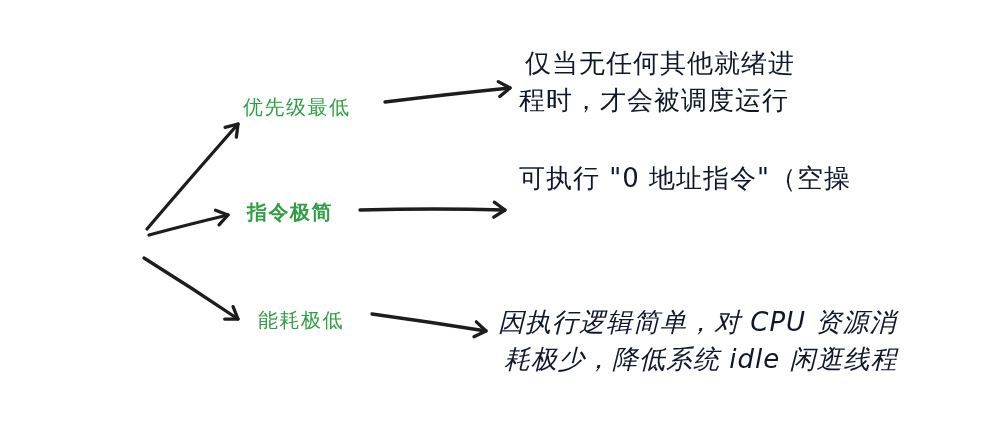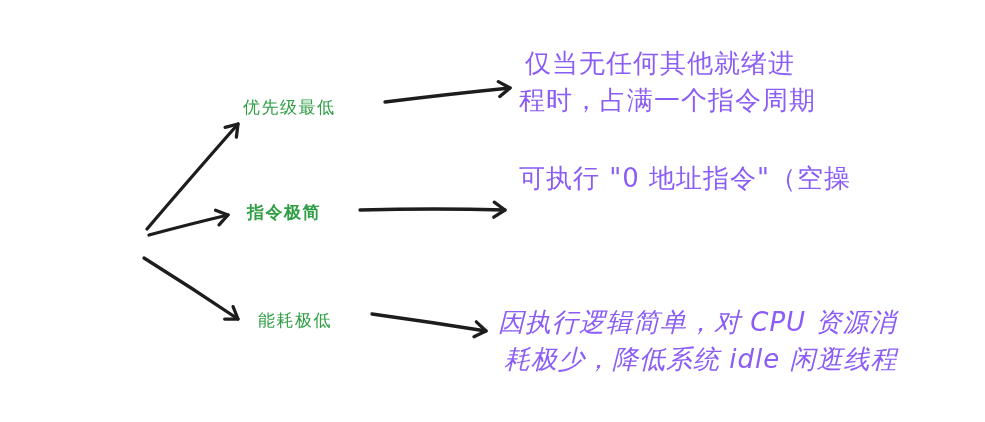--- a/index.html
+++ b/index.html
@@ -20,21 +20,21 @@
     position: absolute;
     left: 0;
     top: 0;
     width: 985px;
     height: 422px;
     z-index: 1;
   }
   .node {
     position: absolute;
     z-index: 2;
-    font-size: 17px;
+    font-size: 20px;
     line-height: 30px;
     letter-spacing: 1.5px;
     white-space: nowrap;
   }
   .root-node {
     left: 30px;
     top: 221px;
     color: #1d1d1d;
   }
   .branch-label {
@@ -43,21 +43,21 @@
   .branch-label-1 { left: 243px; top: 92px; }
   .branch-label-2 { left: 247px; top: 197px; font-weight: bold; }
   .branch-label-3 { left: 238px; top: 305px; margin-left: 20px; }
   .desc {
     position: absolute;
     z-index: 2;
     font-size: 26px;
     line-height: 37px;
     letter-spacing: 1px;
     white-space: nowrap;
-    color: #8b5cf6;
+    color: #0f172a;
   }
   .desc-1 { left: 519px; top: 45px; }
   .desc-2 { left: 513px; top: 160px; }
   .desc-3 { left: 498px; top: 304px; font-style: italic; }
   .desc .line { display: block; }
   .indent-sm { padding-left: 6px; }
   .indent-md { padding-left: 9px; }
   .conn {
     fill: none;
     stroke: #1d1d1d;
@@ -86,21 +86,21 @@
 
 
   <div class="node branch-label branch-label-1">优先级最低</div>
 
   <div class="node branch-label branch-label-2">指令极简</div>
 
   <div class="node branch-label branch-label-3">能耗极低</div>
 
   <div class="desc desc-1">
     <span class="line indent-sm">仅当无任何其他就绪进</span>
-    <span class="line">程时，占满一个指令周期</span>
+    <span class="line">程时，才会被调度运行</span>
   </div>
 
   <div class="desc desc-2">
     <span class="line indent-sm">可执行 "0 地址指令"（空操</span>
   </div>
 
   <div class="desc desc-3">
     <span class="line">因执行逻辑简单，对 CPU 资源消</span>
     <span class="line indent-sm">耗极少，降低系统 idle 闲逛线程</span>
   </div>

